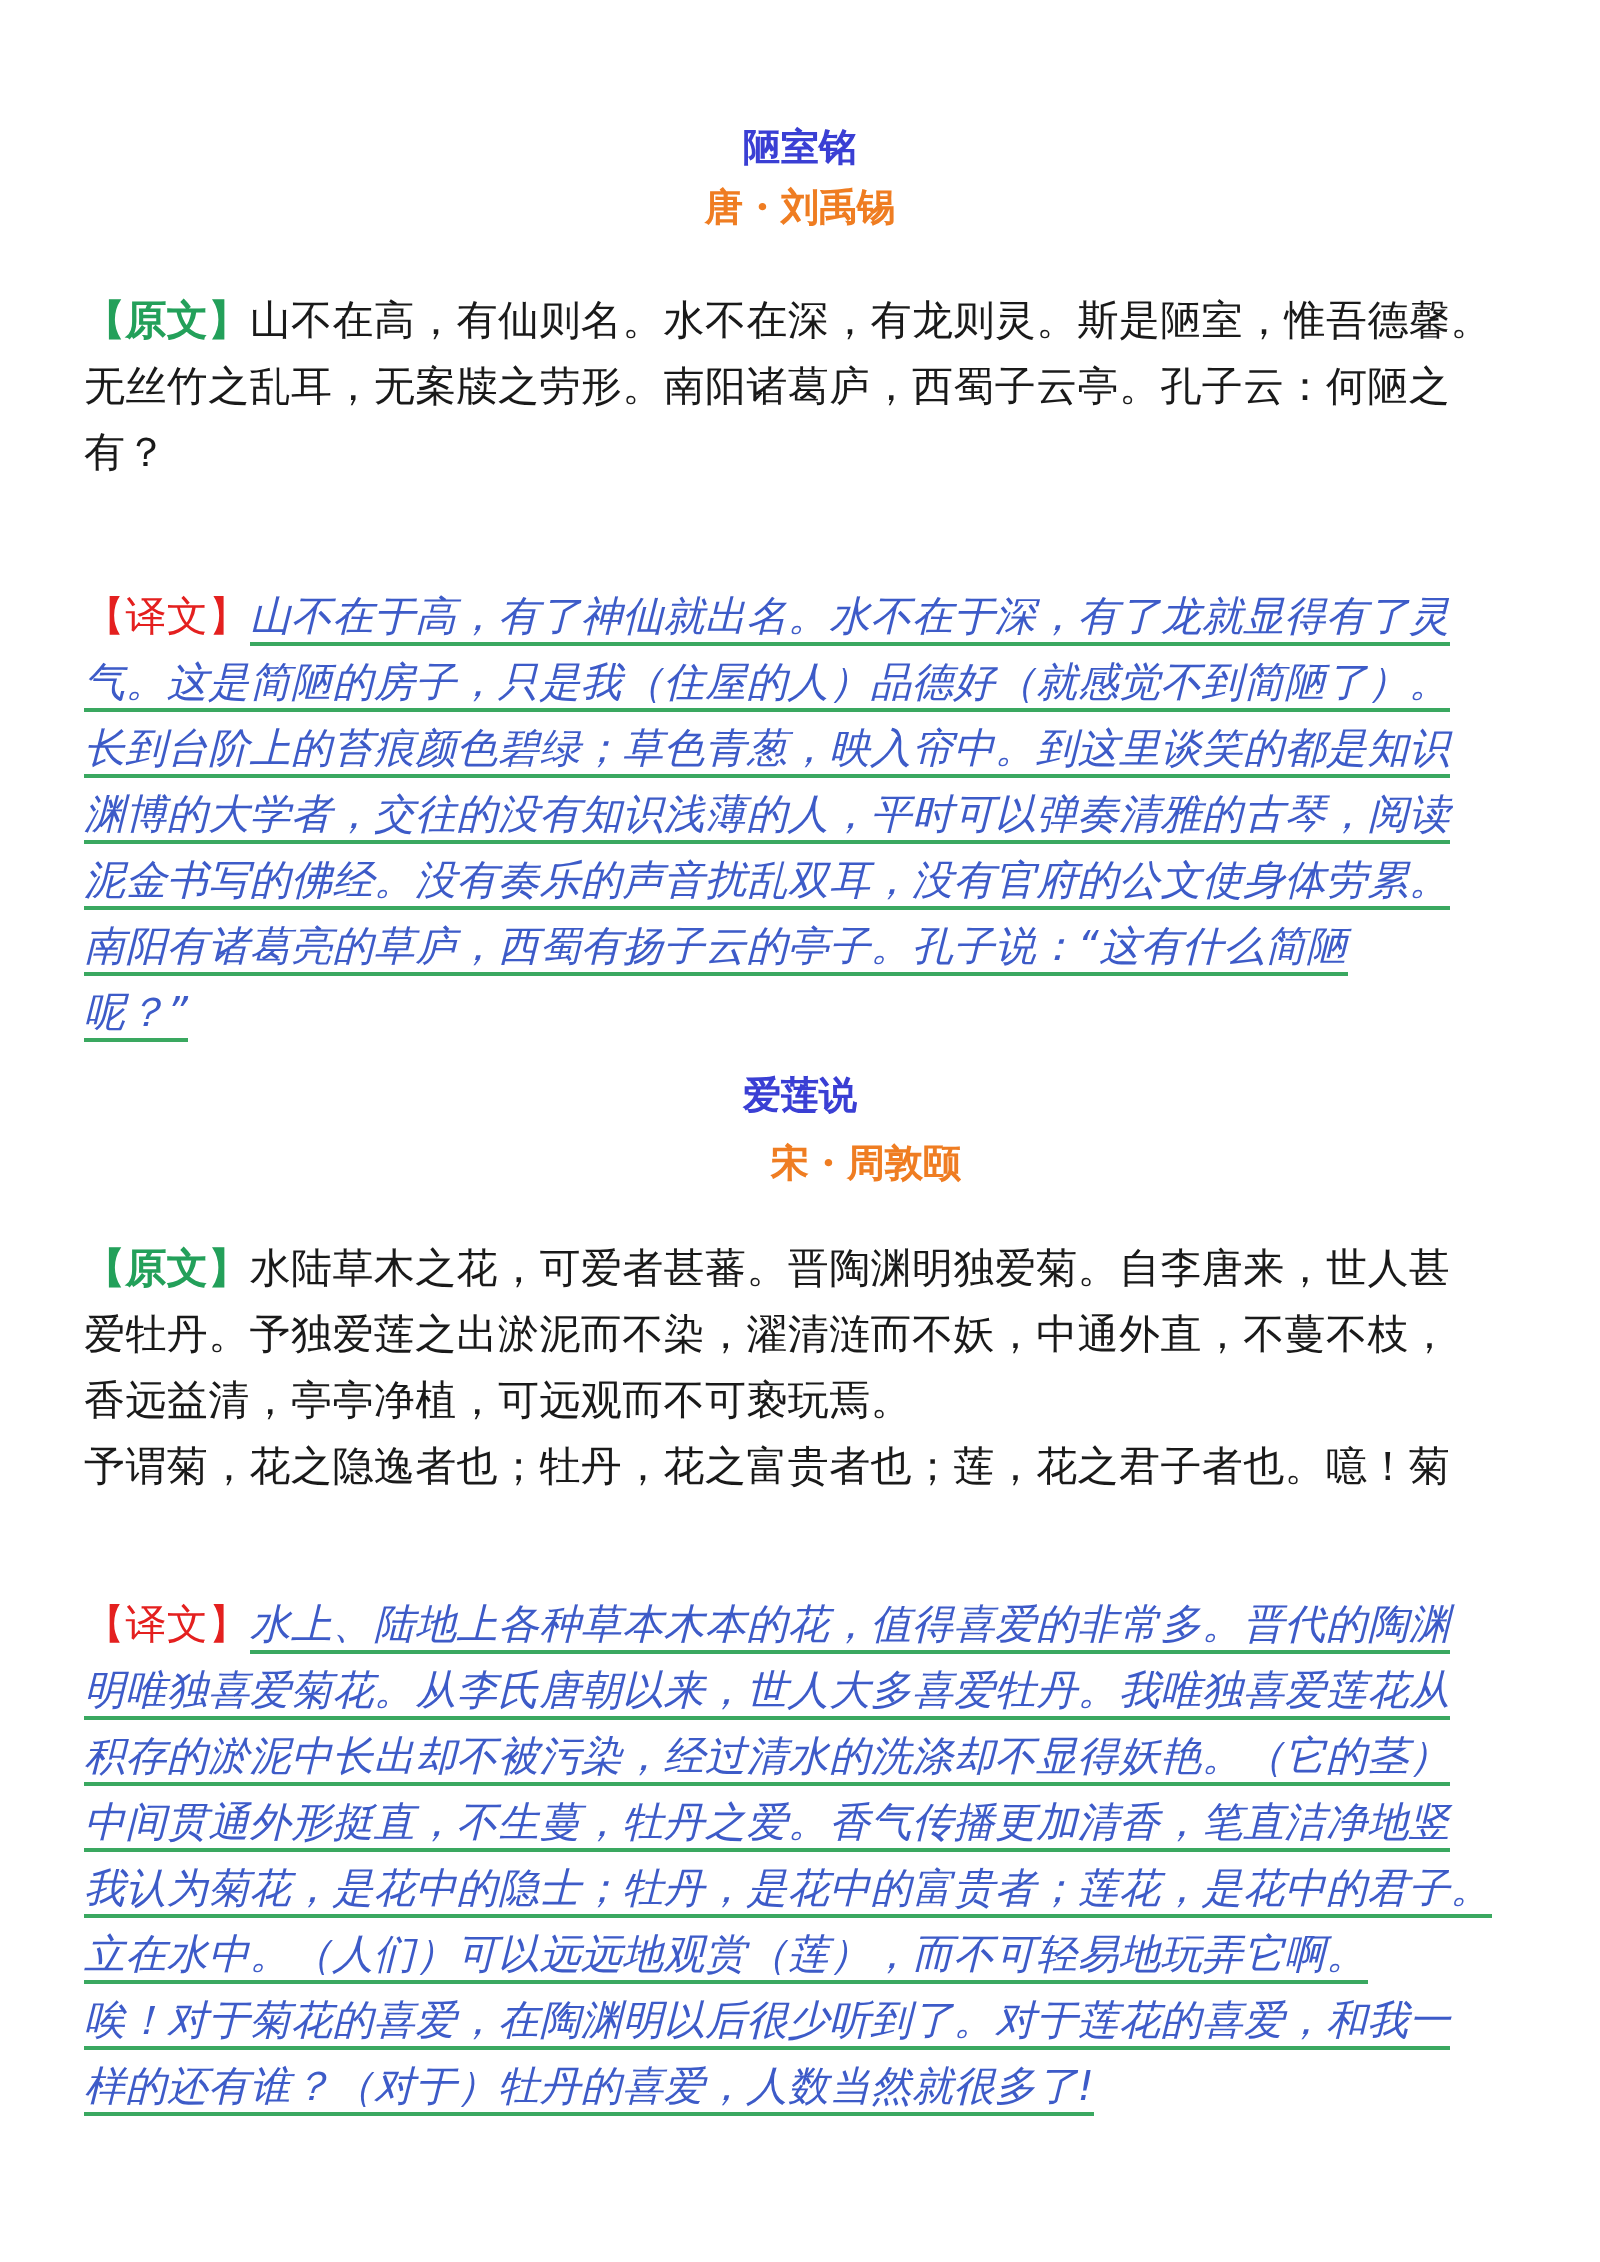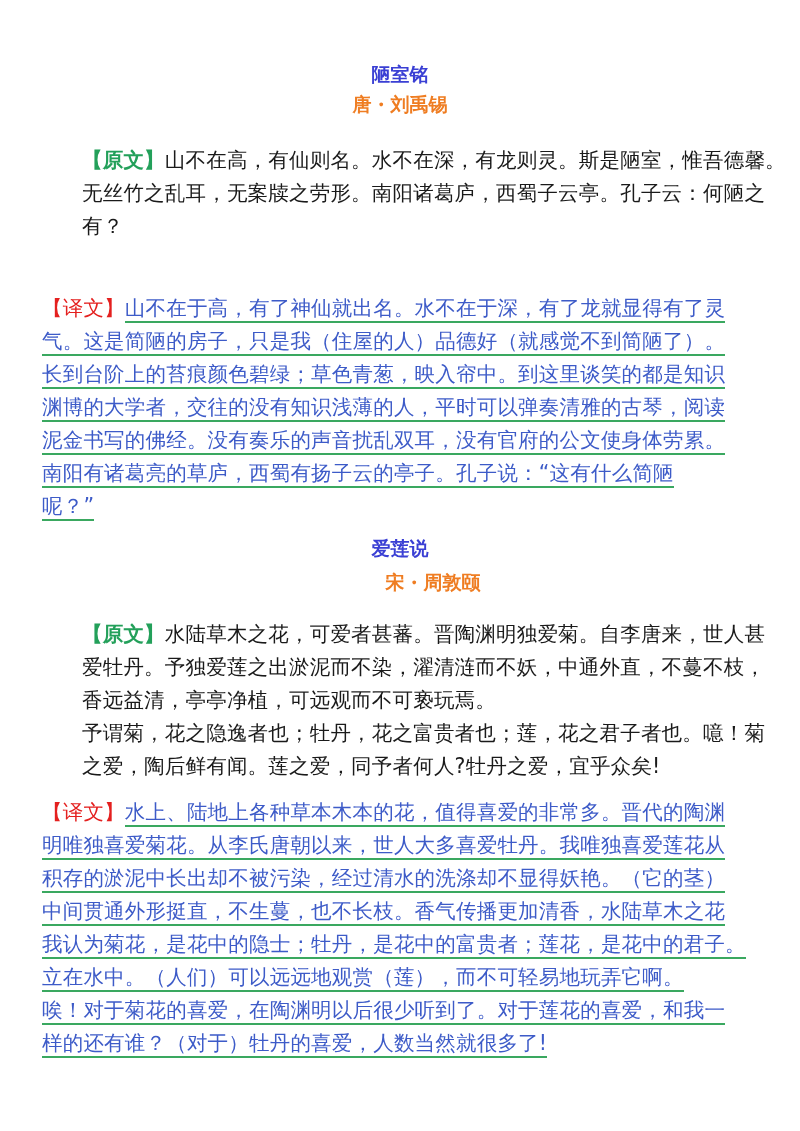--- a/index.html
+++ b/index.html
@@ -45,25 +45,26 @@
     left: 42px;
     width: 730px;
   }
   .line {
     height: 33px;
     line-height: 33px;
     font-size: 20.5px;
     white-space: nowrap;
     letter-spacing: 0.2px;
   }
-  .orig .line { color: #1a1a1a; margin-left: 40px; }
+  .orig .line { color: #1a1a1a; }
   .trans .line { color: #3d5bc8; }
   .trans .line .txt {
     border-bottom: 2px solid #3aa860;
     padding-bottom: 1px;
+    font-style: italic;
   }
   .tag-orig {
     color: #23a05a;
     font-weight: bold;
   }
   .tag-trans {
     color: #e4201f;
     font-weight: normal;
   }
 </style>
@@ -92,27 +93,26 @@
   </div>
 
   <div class="title" style="top:536px;">爱莲说</div>
   <div class="author" style="top:570px;padding-left:33px;">宋・周敦颐</div>
 
   <div class="block orig" style="top:618px;">
     <div class="line"><span class="tag-orig">【原文】</span><span>水陆草木之花，可爱者甚蕃。晋陶渊明独爱菊。自李唐来，世人甚</span></div>
     <div class="line"><span>爱牡丹。予独爱莲之出淤泥而不染，濯清涟而不妖，中通外直，不蔓不枝，</span></div>
     <div class="line"><span>香远益清，亭亭净植，可远观而不可亵玩焉。</span></div>
     <div class="line"><span>予谓菊，花之隐逸者也；牡丹，花之富贵者也；莲，花之君子者也。噫！菊</span></div>
-    <div class="line"><span>之爱，陶后鲜有闻。莲之爱，同予者何人?牡丹之爱，宜乎众矣!</span></div>
   </div>
 
   <div class="block trans" style="top:796px;">
     <div class="line"><span class="tag-trans">【译文】</span><span class="txt">水上、陆地上各种草本木本的花，值得喜爱的非常多。晋代的陶渊</span></div>
     <div class="line"><span class="txt">明唯独喜爱菊花。从李氏唐朝以来，世人大多喜爱牡丹。我唯独喜爱莲花从</span></div>
     <div class="line"><span class="txt">积存的淤泥中长出却不被污染，经过清水的洗涤却不显得妖艳。（它的茎）</span></div>
-    <div class="line"><span class="txt">中间贯通外形挺直，不生蔓，也不长枝。香气传播更加清香，水陆草木之花</span></div>
+    <div class="line"><span class="txt">中间贯通外形挺直，不生蔓，牡丹之爱。香气传播更加清香，笔直洁净地竖</span></div>
     <div class="line"><span class="txt">我认为菊花，是花中的隐士；牡丹，是花中的富贵者；莲花，是花中的君子。</span></div>
     <div class="line"><span class="txt">立在水中。（人们）可以远远地观赏（莲），而不可轻易地玩弄它啊。</span></div>
     <div class="line"><span class="txt">唉！对于菊花的喜爱，在陶渊明以后很少听到了。对于莲花的喜爱，和我一</span></div>
     <div class="line"><span class="txt">样的还有谁？（对于）牡丹的喜爱，人数当然就很多了!</span></div>
   </div>
 
 </div>
 
 </body></html>

